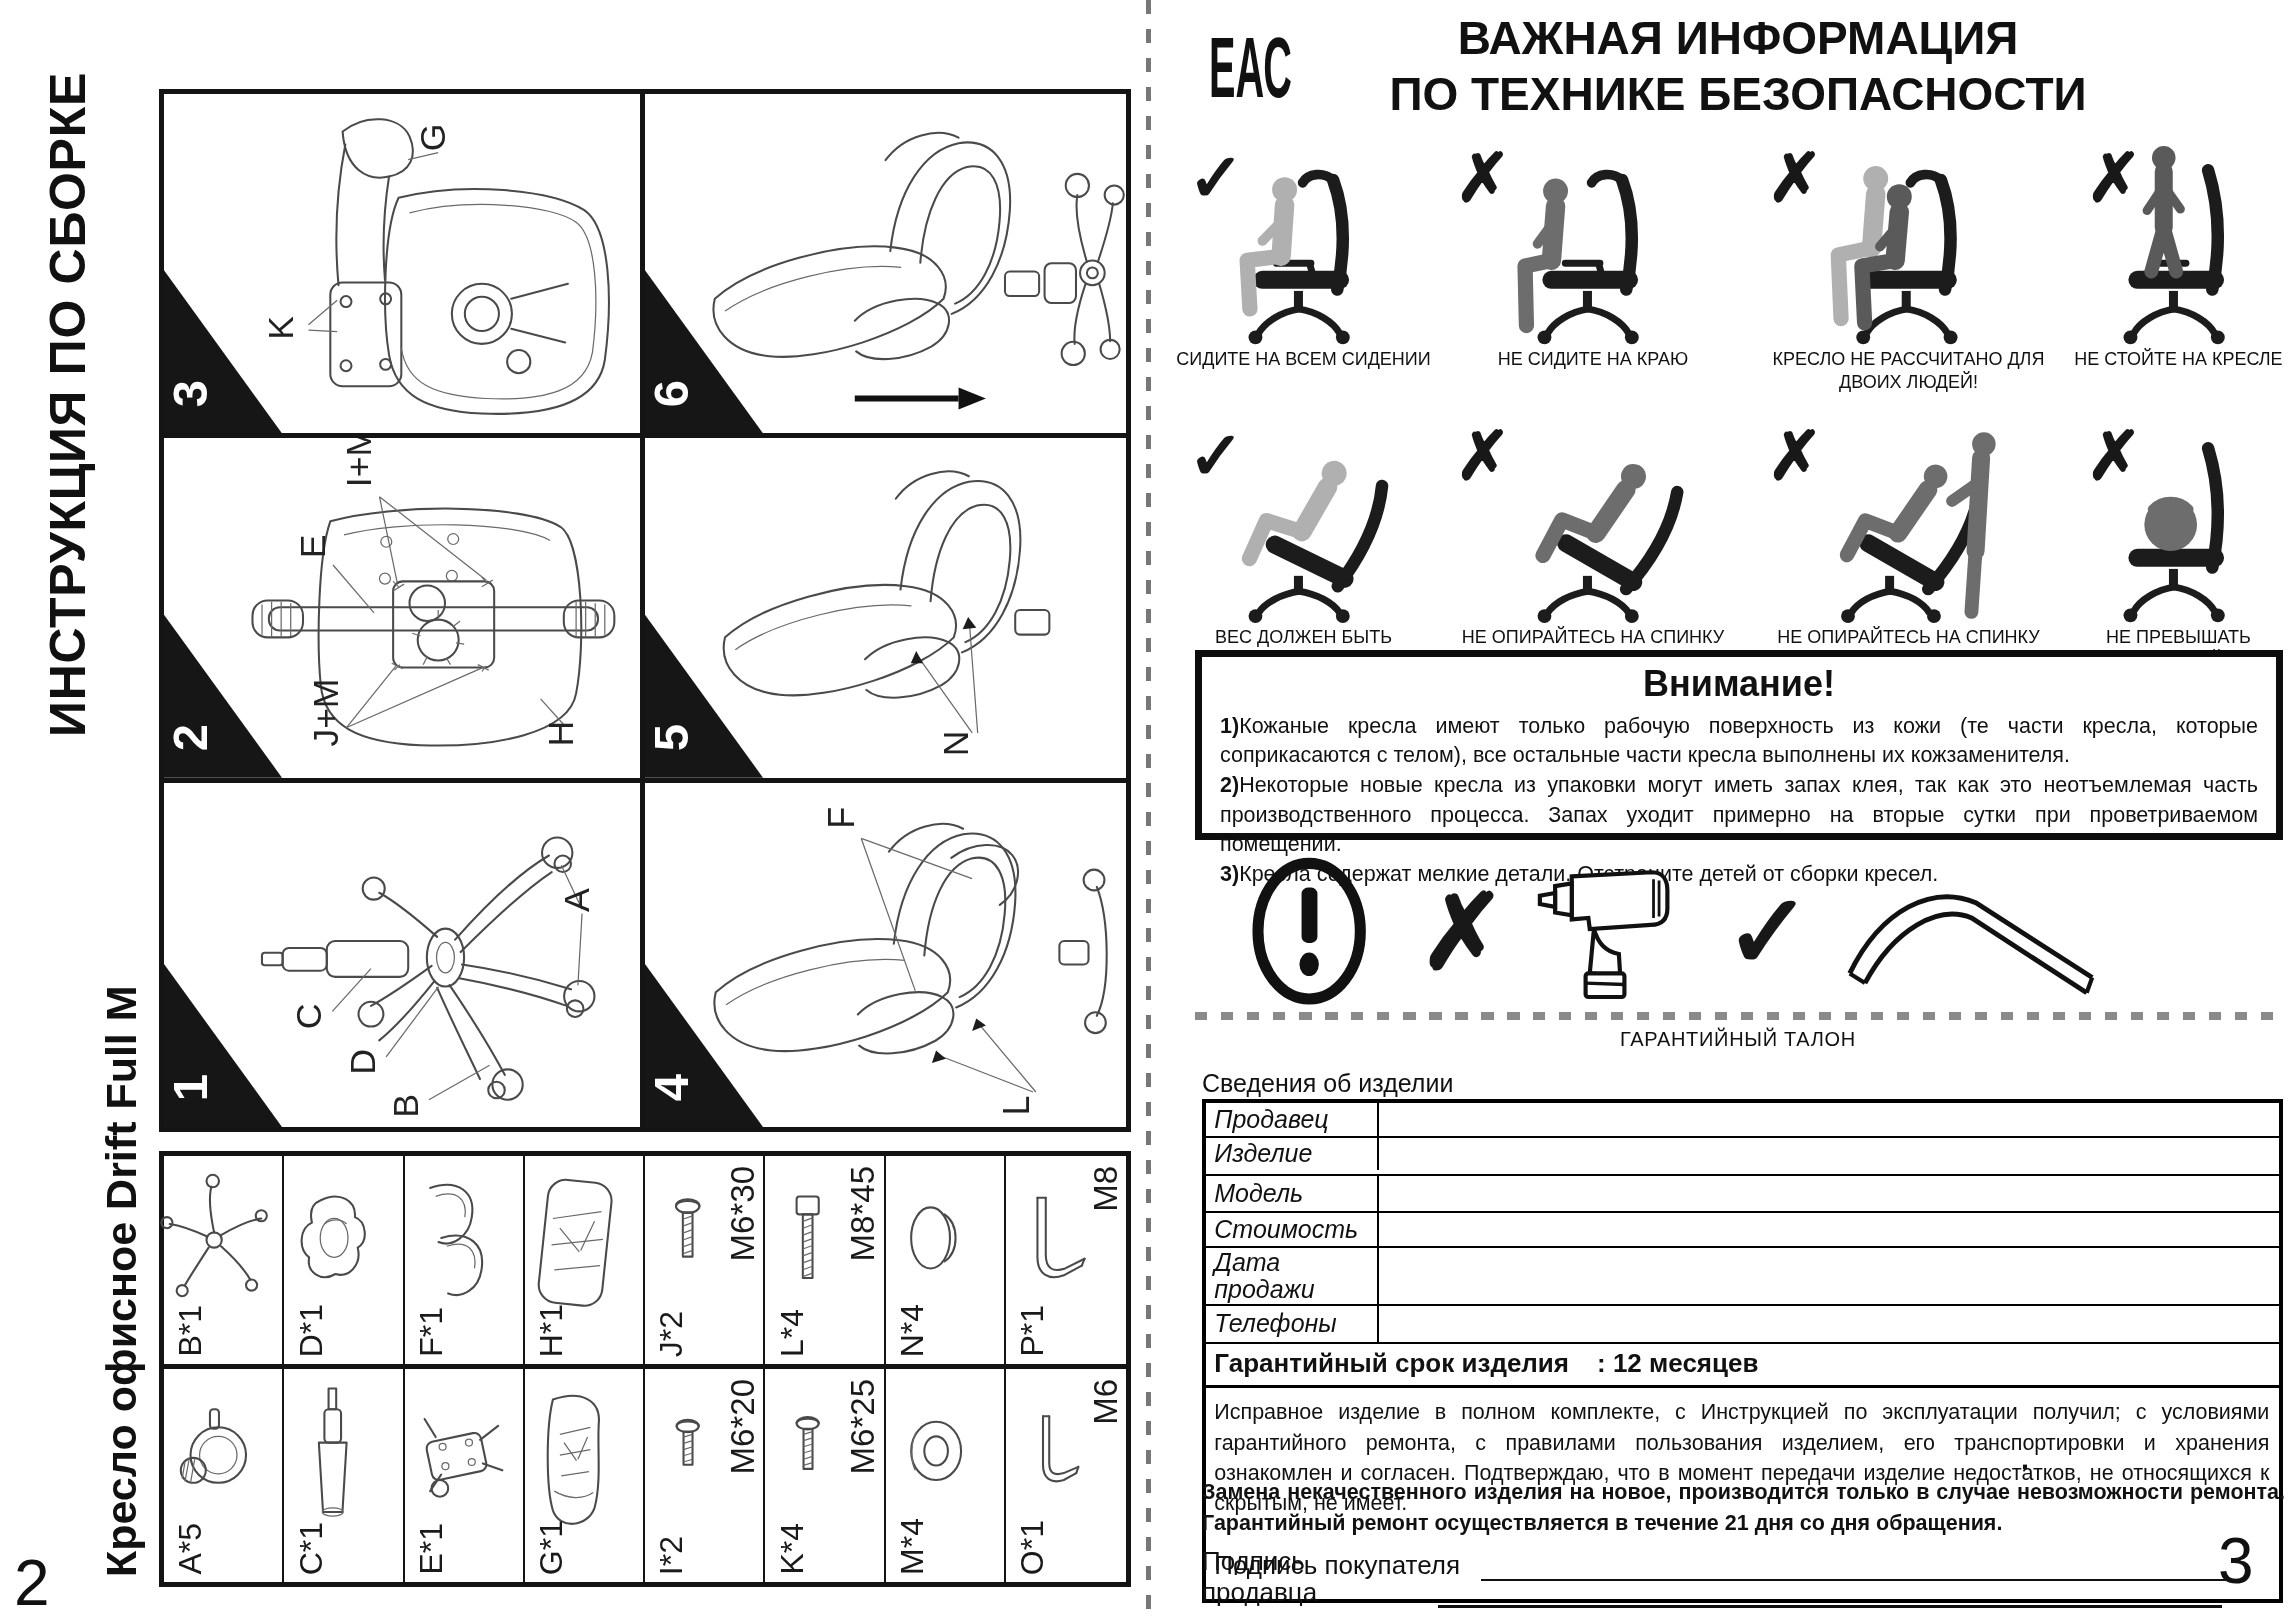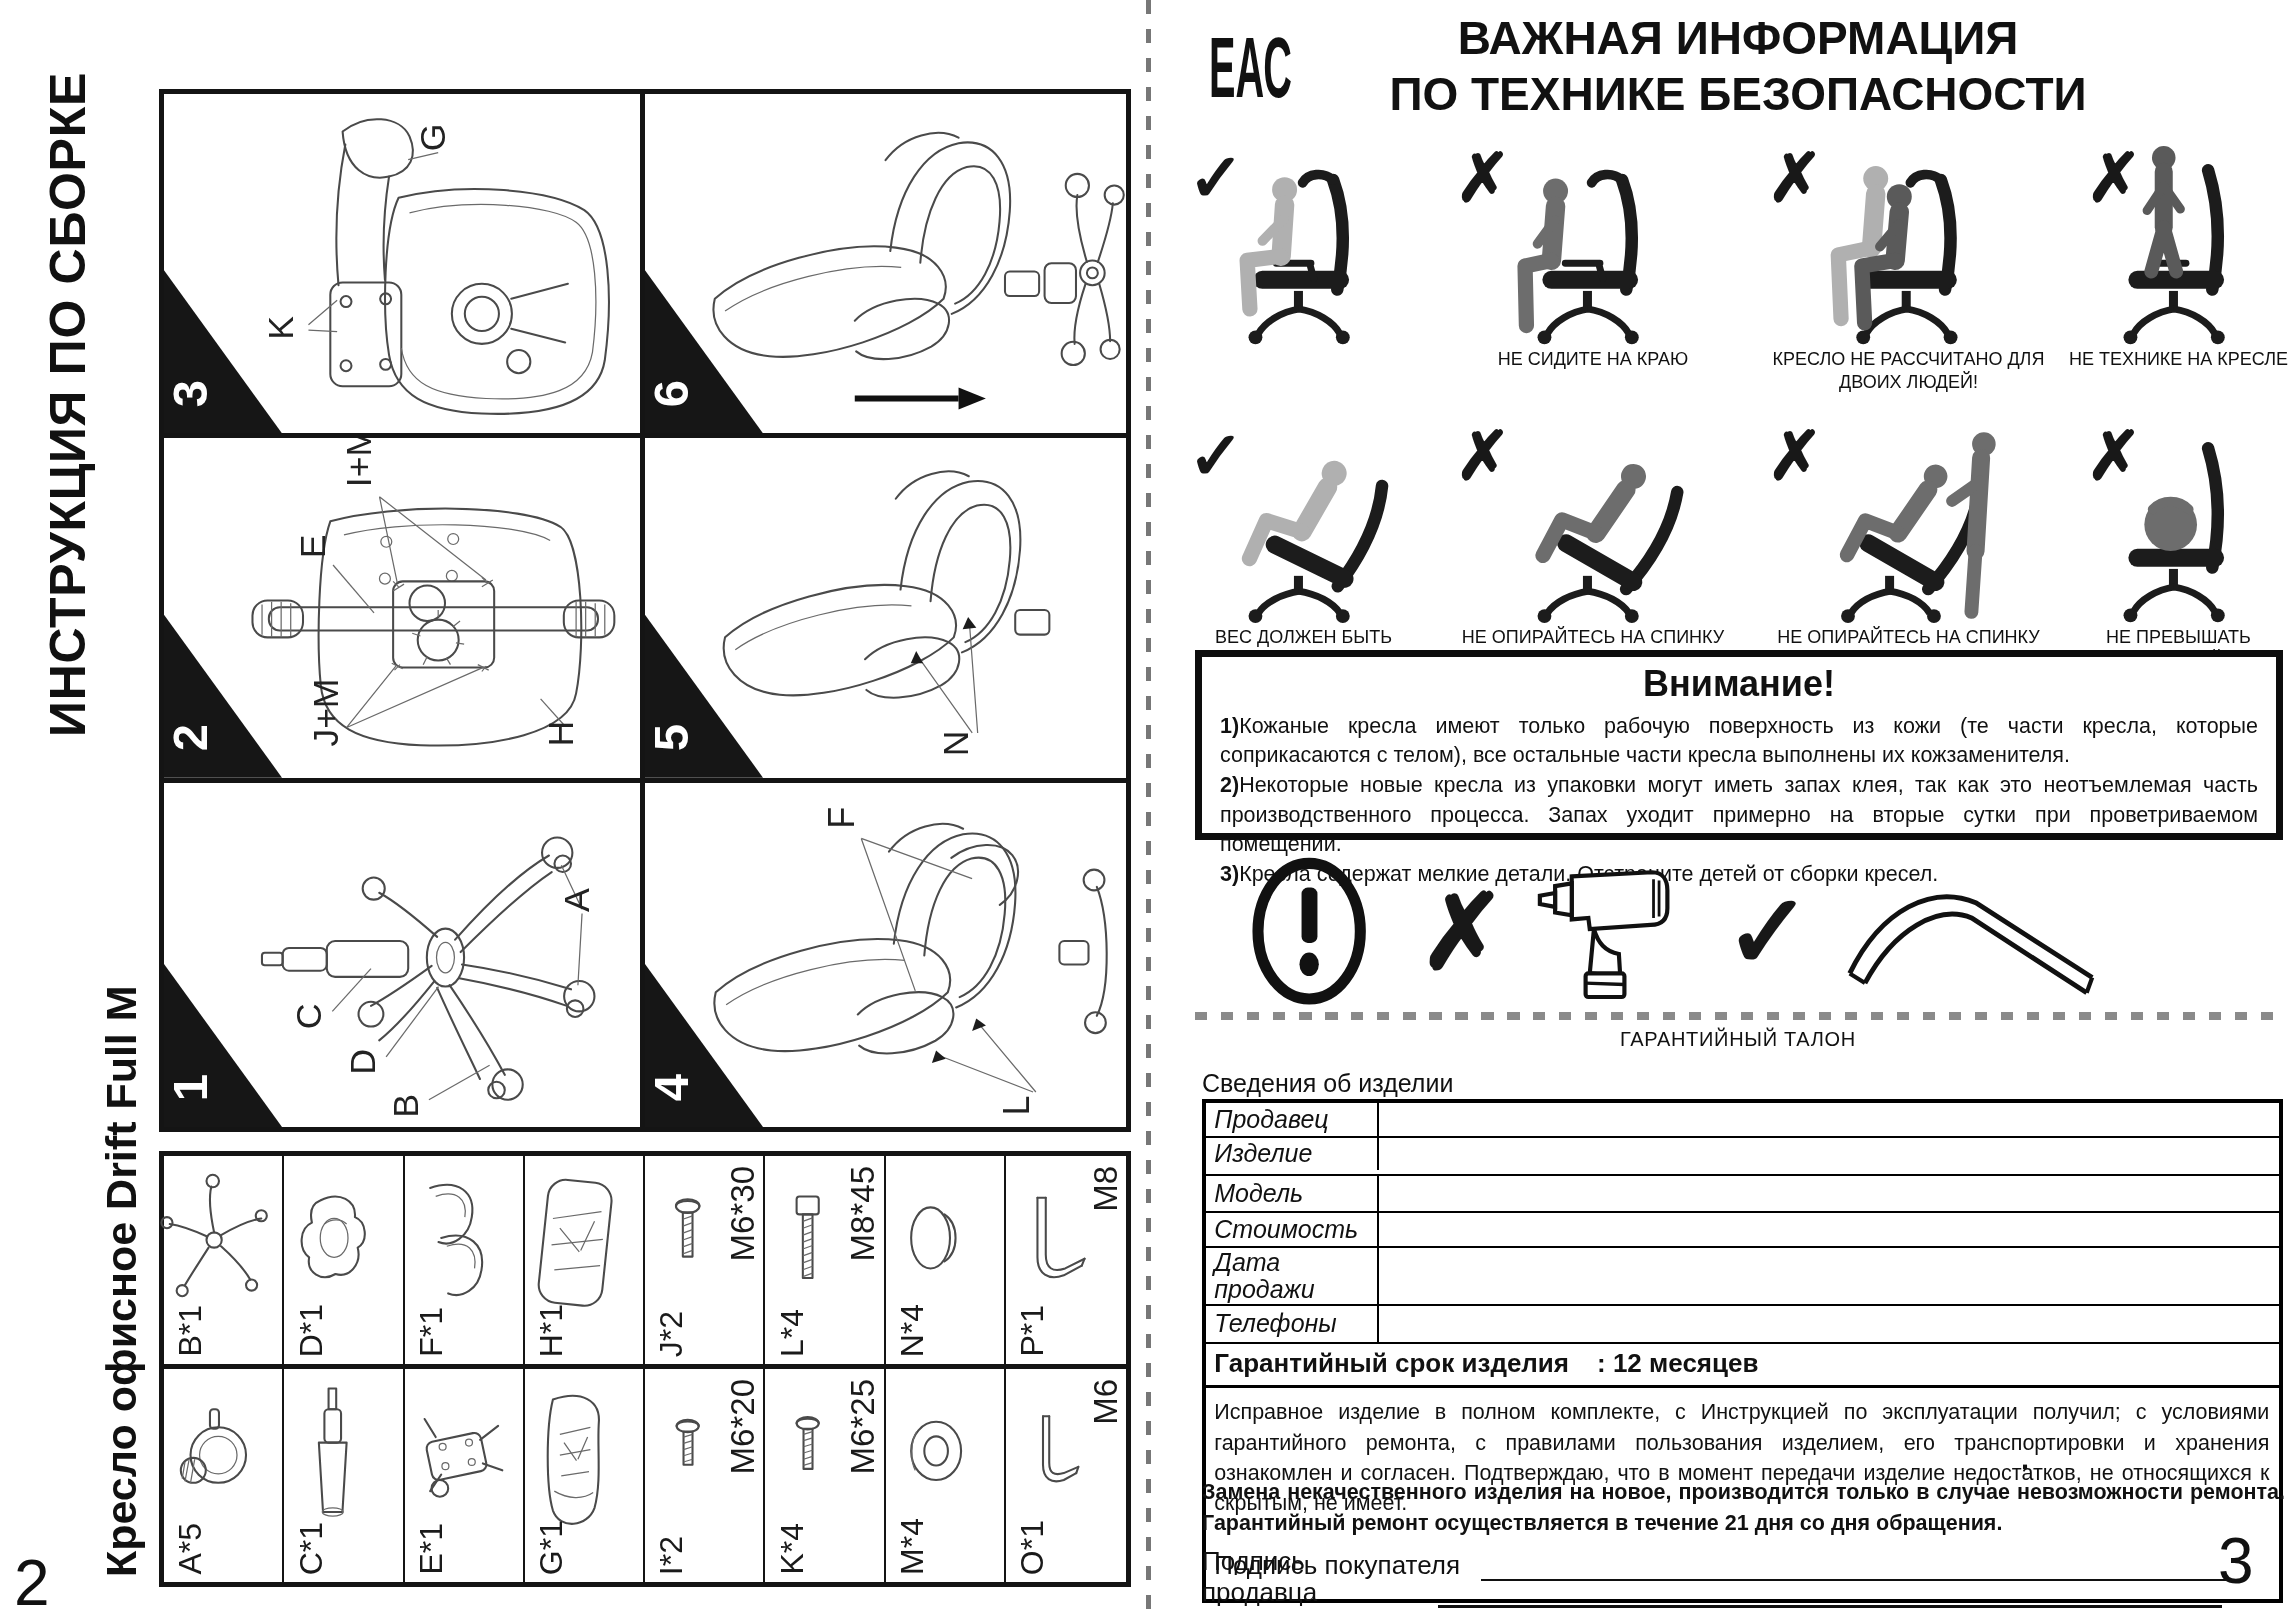--- a/index.html
+++ b/index.html
@@ -473,20 +473,21 @@
           <circle cx="216" cy="289" r="10" fill="#1c1c1c"></circle>
         <path d="M120,182 L170,182 M168,182 L174,204" stroke="#1c1c1c" stroke-width="10" fill="none" stroke-linecap="round"></path>
       </g>
       <g>
         <circle cx="132" cy="76" r="18" fill="#b0b0b0"></circle>
         <path d="M132,98 L127,172" stroke="#b0b0b0" stroke-width="28" stroke-linecap="round"></path>
         <path d="M127,172 L78,178 L82,248" stroke="#b0b0b0" stroke-width="22" fill="none" stroke-linecap="round" stroke-linejoin="round"></path>
         <path d="M131,118 L100,150" stroke="#b0b0b0" stroke-width="14" stroke-linecap="round"></path>
       </g>
     </svg>
+    <div class="picto-caption">СИДИТЕ НА ВСЕМ СИДЕНИИ</div>
   </div>
 
   <div class="picto-cell">
     <span class="picto-mark">✗</span>
     <svg width="222" height="208" viewBox="0 0 320 300">
       <g>
         <path d="M208,220 C220,160 218,105 202,62" stroke="#1c1c1c" stroke-width="18" fill="none" stroke-linecap="round"></path>
         <path d="M202,62 C188,50 166,52 158,66" stroke="#1c1c1c" stroke-width="14" fill="none" stroke-linecap="round"></path>
         <path d="M100,206 L212,206" stroke="#1c1c1c" stroke-width="26" stroke-linecap="round"></path>
         <path d="M152,222 L152,250" stroke="#1c1c1c" stroke-width="13"></path>
@@ -547,21 +548,21 @@
           <circle cx="216" cy="289" r="10" fill="#1c1c1c"></circle>
         <path d="M120,182 L170,182" stroke="#1c1c1c" stroke-width="10" stroke-linecap="round"></path>
       </g>
       <g>
         <circle cx="138" cy="30" r="17" fill="#5a5a5a"></circle>
         <path d="M138,50 L138,130" stroke="#5a5a5a" stroke-width="26" stroke-linecap="round"></path>
         <path d="M138,130 L120,194 M138,130 L156,194" stroke="#5a5a5a" stroke-width="20" fill="none" stroke-linecap="round"></path>
         <path d="M138,70 L114,106 M138,70 L162,104" stroke="#5a5a5a" stroke-width="13" fill="none" stroke-linecap="round"></path>
       </g>
     </svg>
-    <div class="picto-caption">НЕ ТЕХНИКЕ НА КРЕСЛЕ</div>
+    <div class="picto-caption">НЕ СТОЙТЕ НА КРЕСЛЕ</div>
   </div>
 
   <div class="picto-cell">
     <span class="picto-mark">✓</span>
     <svg width="222" height="208" viewBox="0 0 320 300">
       <g transform="rotate(26 150 235)">
         <path d="M208,220 C220,160 218,105 202,62" stroke="#1c1c1c" stroke-width="18" fill="none" stroke-linecap="round"></path>
         <path d="M100,206 L212,206" stroke="#1c1c1c" stroke-width="26" stroke-linecap="round"></path>
         <circle cx="132" cy="76" r="18" fill="#b0b0b0"></circle>
         <path d="M132,98 L127,172" stroke="#b0b0b0" stroke-width="28" stroke-linecap="round"></path>

